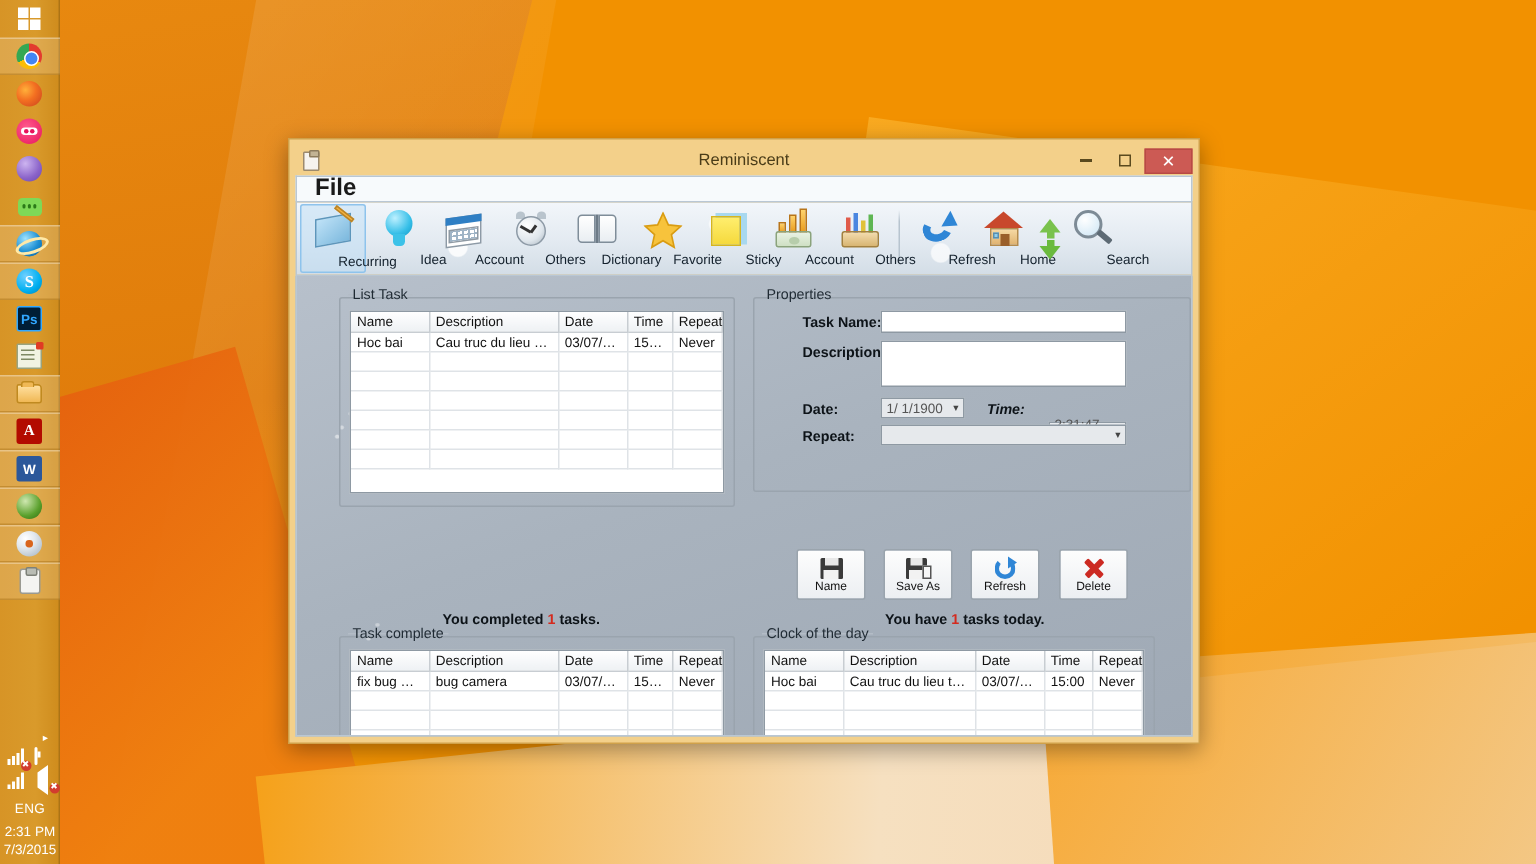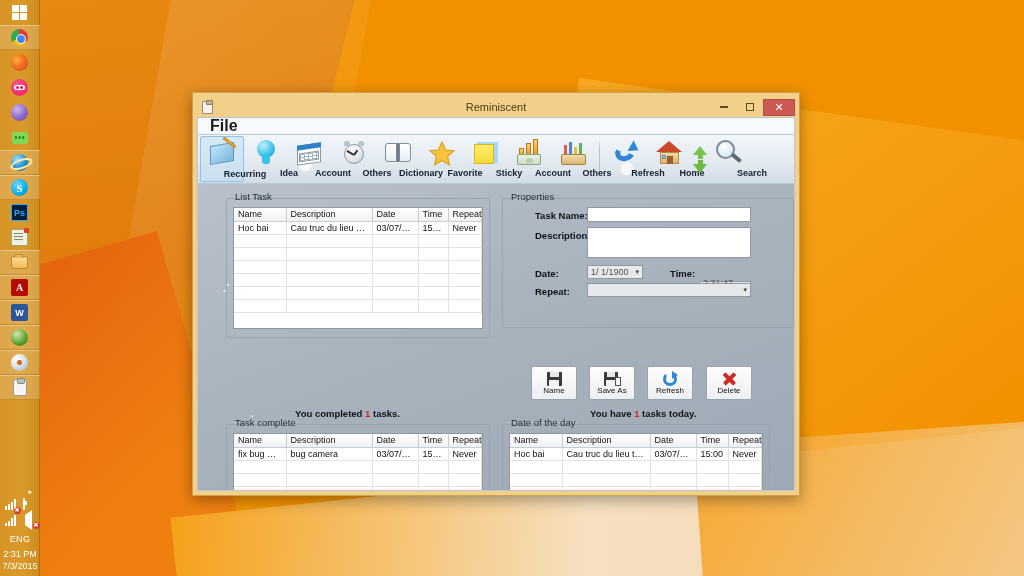--- a/index.html
+++ b/index.html
@@ -194,21 +194,21 @@
     border:1px solid #b9c7d4;
     display:flex; align-items:stretch;
     padding:1px 2px;
   }
   .rb-item {
     width:44px; display:flex; flex-direction:column; align-items:center; justify-content:flex-start;
     padding-top:2px; position:relative;
   }
   .rb-item.sel { background:rgba(190,222,245,.5); border:1px solid #8ec3ec; border-radius:2px; }
   .rb-ico { height:30px; display:flex; align-items:center; justify-content:center; }
-  .rb-lbl { font-size:9px; color:#13202c; font-weight:bold; line-height:10px; white-space:nowrap;padding-left:46px; }
+  .rb-lbl { font-size:9px; color:#13202c; font-weight:normal; line-height:10px; white-space:nowrap;padding-left:46px; }
   .rb-sep { width:1px; background:linear-gradient(transparent, #b7c4cf 20%, #b7c4cf 80%, transparent); margin:4px 3px; }
 
   
   .i-recurring { width:27px;height:25px;position:relative; }
   .i-recurring .sheet{position:absolute;left:1px;top:2px;width:24px;height:19px;background:linear-gradient(145deg,#bfe2f7,#7bb8dd);transform:skewY(-10deg);border:1px solid #5d96bb;}
   .i-recurring .pen{position:absolute;right:-1px;top:-1px;width:15px;height:3px;background:#f5b33c;transform:rotate(38deg);border:1px solid #b8832a;}
   .i-bulb { width:18px;height:26px;position:relative; }
   .i-bulb .b{position:absolute;left:0;top:0;width:18px;height:18px;border-radius:50%;background:radial-gradient(circle at 35% 30%,#bdf0ff,#36bfe8 60%,#0f96c4);}
   .i-bulb .s{position:absolute;left:5px;top:16px;width:8px;height:8px;background:#3cc2e8;border-radius:0 0 3px 3px;}
   .i-cal { width:26px;height:24px;position:relative; }
@@ -732,21 +732,21 @@
 
           <div class="lbl" style="left:33px; top:32px;">Description</div>
           <div class="fld" style="left:85px; top:29px; width:164px; height:31px;"></div>
 
           <div class="lbl" style="left:33px; top:70px;">Date:</div>
           <div class="fld dis combo" style="left:85px; top:67px; width:56px; height:14px;">
             <span>1/  1/1900</span>
             <span class="cav">▾</span>
           </div>
 
-          <div class="lbl" style="left:168px; top:70px;">Time:</div>
+          <div class="lbl" style="left:156px; top:70px;font-style:italic;">Time:</div>
           <div class="fld dis combo" style="left:197px; top:67px; width:52px; height:14px;margin-top:16px;">
             <span>2:31:47 PM</span>
             <span class="cav">▾</span>
           </div>
 
           <div class="lbl" style="left:33px; top:88px;">Repeat:</div>
           <div class="fld dis combo" style="left:85px; top:85px; width:164px; height:14px;">
             <span></span>
             <span class="cav">▾</span>
           </div>
@@ -840,21 +840,21 @@
                     <td class="empty"></td>
                   </tr>
 
               </tbody>
             </table>
           </div>
         </div>
 
         <div class="gbox" style="left:304px; top:240px; width:268px; height:128px;">
           <div class="frame"></div>
-          <div class="legend">Date of the day</div>
+          <div class="legend">Clock of the day</div>
           <div class="grid" style="left:7px; top:9px; width:254px; height:112px;">
             <table>
               <colgroup>
                   <col style="width:52px">
                   <col style="width:88px">
                   <col style="width:46px">
                   <col style="width:32px">
                   <col>
                 </colgroup>
               <thead>

